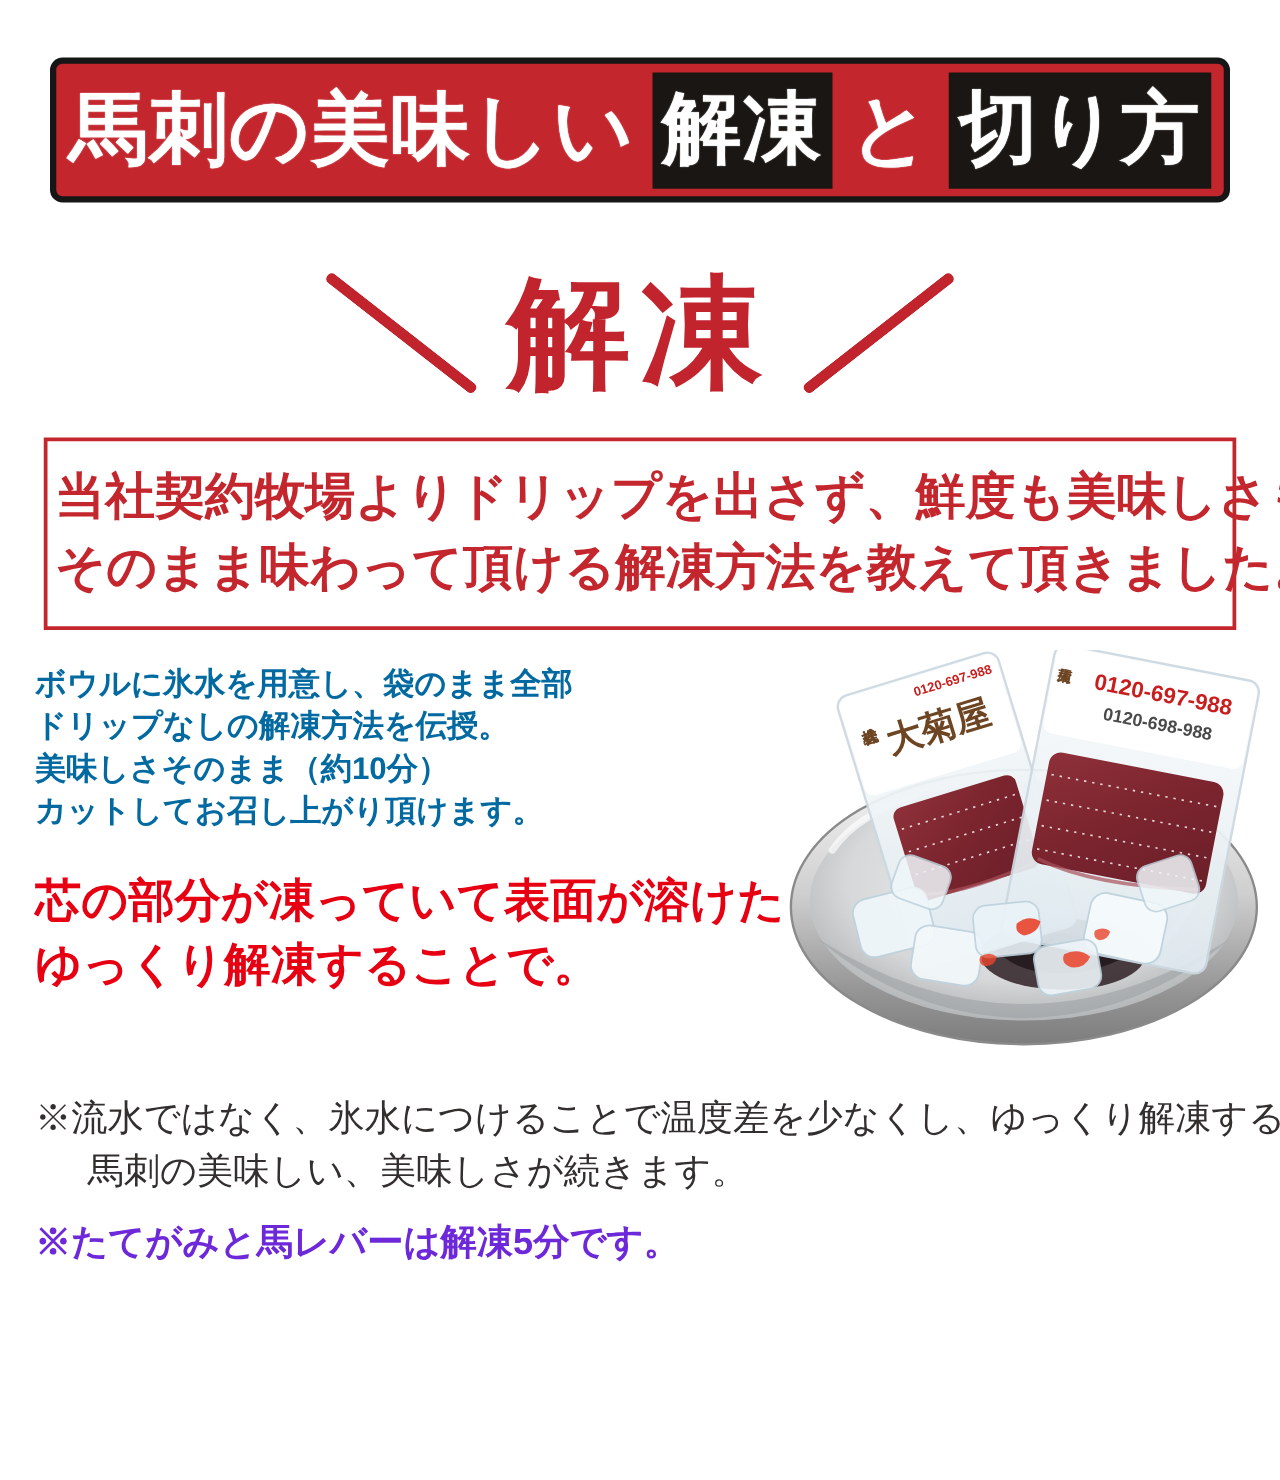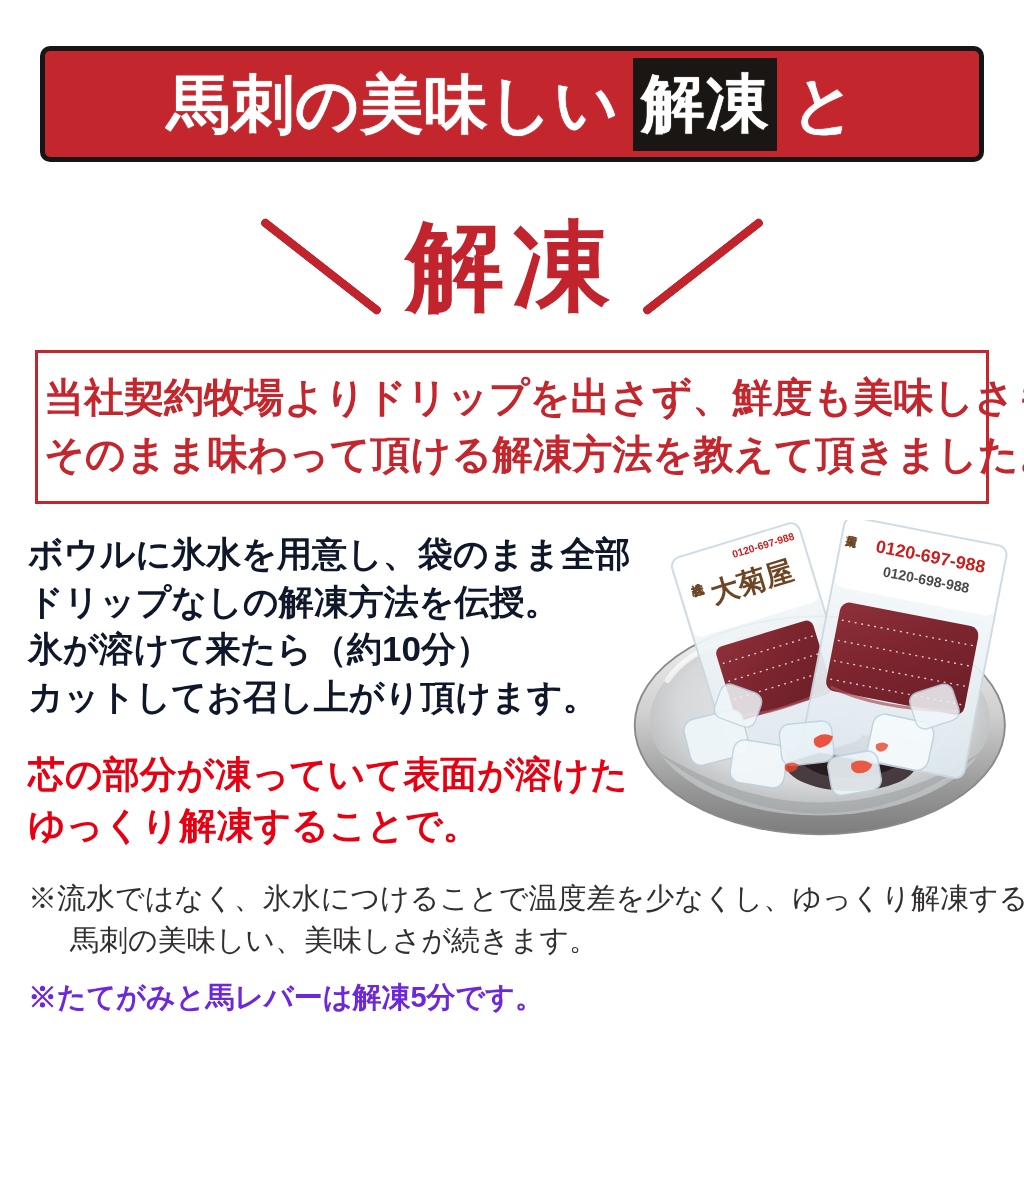--- a/index.html
+++ b/index.html
@@ -108,22 +108,22 @@
   .content-row {
     display: flex;
     margin: 22px 14px 0 28px;
     align-items: flex-start;
   }
   .instructions {
     flex: 0 0 578px;
     padding-top: 4px;
   }
   .instructions .line {
-    color: #0f172a;
-    font-size: 35px;
+    color: #0369a1;
+    font-size: 25px;
     font-weight: 600;
     line-height: 1.37;
     white-space: nowrap;
     letter-spacing: 0px;
   }
   .tip {
     margin-top: 28px;
   }
   .tip .tline {
     color: #e60012;
@@ -163,39 +163,40 @@
 </style>
 </head>
 <body>
 
 <div class="page">
 
   <div class="banner">
     <span class="w">馬刺の美味しい</span>
     <span class="blackbox">解凍</span>
     <span class="w">と</span>
+    <span class="blackbox">切り方</span>
   </div>
 
   <div class="thaw-heading">
     <div class="slash left"></div>
     <div class="txt">解凍</div>
     <div class="slash right"></div>
   </div>
 
 
   <div class="highlight-box">
     <div class="hl">当社契約牧場よりドリップを出さず、鮮度も美味しさも</div>
     <div class="hl">そのまま味わって頂ける解凍方法を教えて頂きました。</div>
   </div>
 
   <div class="content-row">
     <div class="instructions">
       <div class="line">ボウルに氷水を用意し、袋のまま全部</div>
       <div class="line">ドリップなしの解凍方法を伝授。</div>
-      <div class="line">氷が溶けて来たら（約10分）</div>
+      <div class="line">美味しさそのまま（約10分）</div>
       <div class="line">カットしてお召し上がり頂けます。</div>
       <div class="tip">
         <div class="tline">芯の部分が凍っていて表面が溶けた</div>
         <div class="tline">ゆっくり解凍することで。</div>
       </div>
     </div>
 
     <div class="photo">
       <svg viewBox="0 0 404 328" xmlns="http://www.w3.org/2000/svg">
         <defs>

